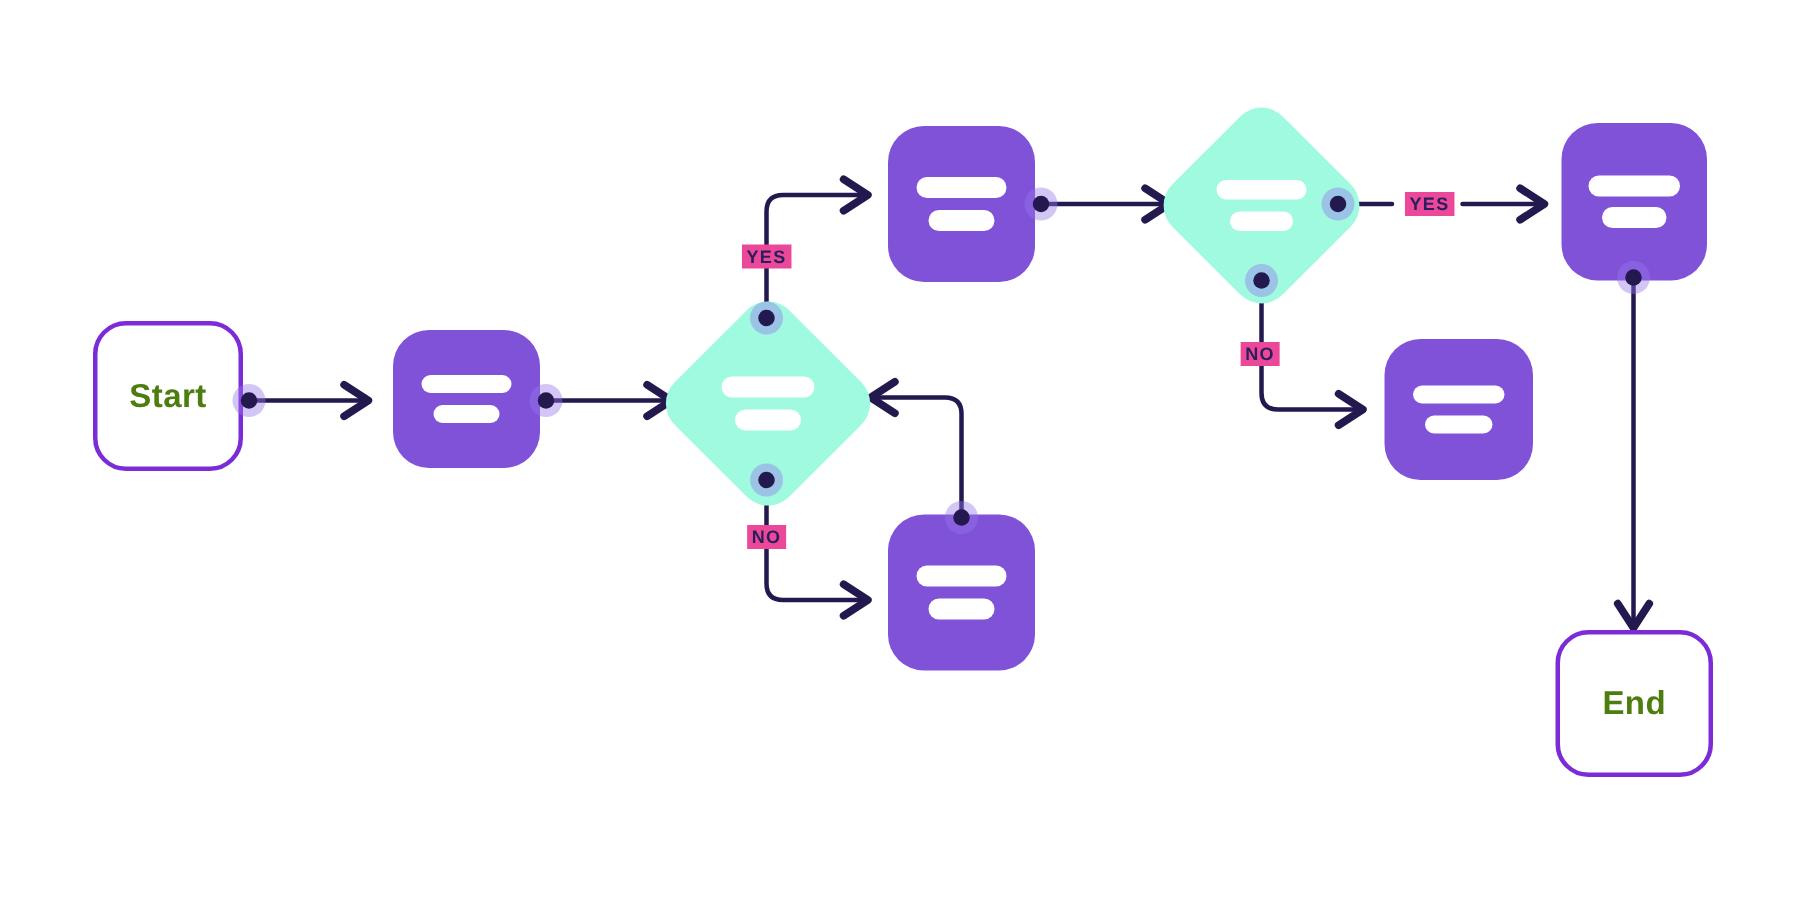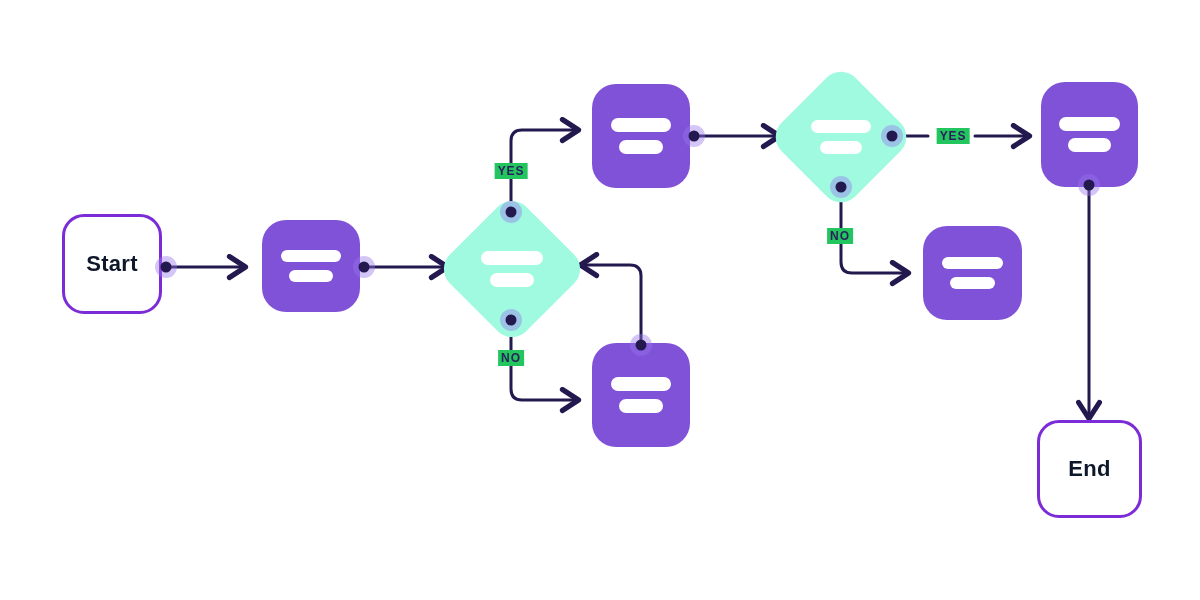--- a/index.html
+++ b/index.html
@@ -34,21 +34,21 @@
     border: 3px solid #7C2CD6;
     border-radius: 22px;
     display: flex;
     align-items: center;
     justify-content: center;
   }
   .terminator-label {
     font-family: "Liberation Sans", sans-serif;
     font-size: 22px;
     font-weight: bold;
-    color: #0f172a;
+    color: #4d7c0f;
     letter-spacing: 0.3px;
   }
   
   .process {
     background: #8052D8;
     border-radius: 24px;
     display: flex;
     flex-direction: column;
     align-items: center;
     justify-content: center;
@@ -125,21 +125,21 @@
   
   .edge-label {
     position: absolute;
     font-family: "Liberation Sans", sans-serif;
     font-size: 12px;
     font-weight: bold;
     color: #2A1F5C;
     letter-spacing: 0.9px;
     white-space: nowrap;
     transform: translate(-50%, -50%);
-    background: #22c55e;
+    background: #ec4899;
     padding: 1px 3px;
   }
 </style>
 </head>
 <body>
 
 <div id="canvas">
 
   <svg id="edge-layer" viewBox="0 0 1200 600" xmlns="http://www.w3.org/2000/svg">
     <defs>

